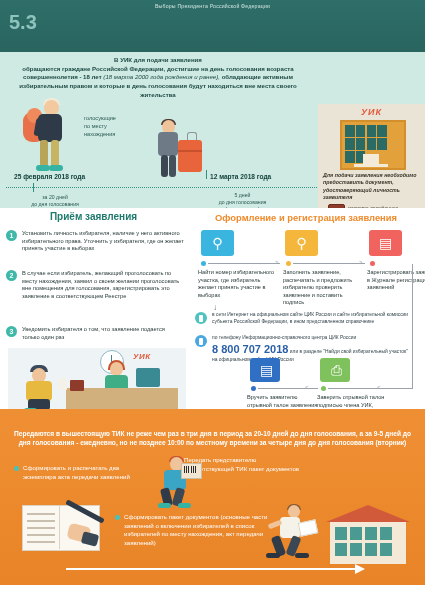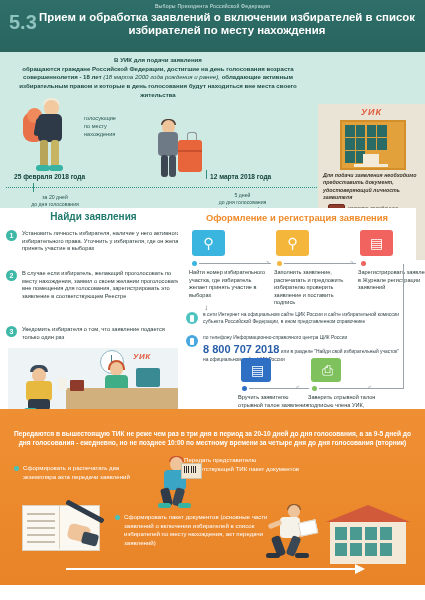--- a/index.html
+++ b/index.html
@@ -174,21 +174,21 @@
   .woman .h{position:absolute;left:10px;top:2px;width:13px;height:14px;border-radius:50%;background:#f0c49a;}
   .woman .hr{position:absolute;left:8px;top:0px;width:17px;height:10px;border-radius:9px 9px 0 0;background:#c9552f;}
   .woman .b{position:absolute;left:5px;top:15px;width:23px;height:20px;border-radius:4px;background:#3fae86;}
   .monitor{position:absolute;left:128px;top:20px;width:24px;height:19px;background:#3a8a93;border-radius:2px;}
   .desk{position:absolute;left:58px;top:40px;width:112px;height:22px;background:#d2b07e;}
   .passport{position:absolute;left:62px;top:32px;width:14px;height:11px;background:#8e3b2c;border-radius:1px;}
   .cup{position:absolute;left:50px;top:30px;width:9px;height:12px;background:#f4f1e8;border-radius:1px;}
 
   
   .midright{
-    position:absolute;left:178px;top:208px;width:238px;height:201px;background:#ffffff;
+    position:absolute;left:187px;top:208px;width:238px;height:201px;background:#ffffff;
   }
   .h-orange{
     position:absolute;left:0;top:4px;width:238px;text-align:center;
     font-size:9.4px;font-weight:bold;color:#ef8b2c;
   }
   .flowicon{position:absolute;width:33px;height:26px;border-radius:3px;}
   .flowicon.c1{left:14px;top:22px;background:#3ab5e0;}
   .flowicon.c2{left:98px;top:22px;background:#f5b63c;}
   .flowicon.c3{left:182px;top:22px;background:#f0635f;}
   .flowicon .g{
@@ -322,21 +322,20 @@
   }
 </style>
 </head>
 <body>
 
 <div class="poster">
 
   <div class="header">
     <div class="header-kicker">Выборы Президента Российской Федерации</div>
     <div class="header-num">5.3</div>
-    <div class="header-title">Прием и обработка заявлений о включении избирателей в список избирателей по месту нахождения</div>
   </div>
 
   <div class="mint">
     <div class="mint-text">
       <span class="mint-lead">В УИК для подачи заявления</span>
       <span>обращаются граждане Российской Федерации, достигшие на день голосования</span>
       <span>возраста совершеннолетия - 18 лет </span><span class="ital">(18 марта  2000 года рождения и ранее),</span>
       <span>обладающие активным избирательным правом и которые в день голосования</span>
       <span>будут находиться вне места своего жительства</span>
     </div>
@@ -404,21 +403,21 @@
         <div class="uik-itxt">паспорт гражданина Российской Федерации</div>
       </div>
       <div class="uik-item i2">
         <div class="uik-ico temp"></div>
         <div class="uik-itxt">временное удостоверение личности (в период замены паспорта)</div>
       </div>
     </div>
   </div>
 
   <div class="midleft">
-    <div class="h-green">Найди заявления</div>
+    <div class="h-green">Приём заявления</div>
 
     <div class="step s1">
       <div class="num">1</div>
       <div class="txt">Установить личность избирателя, наличие у него активного избирательного права. Уточнить у избирателя, где он желает принять участие в выборах</div>
     </div>
     <div class="step s2">
       <div class="num">2</div>
       <div class="txt">В случае если избиратель, желающий проголосовать по месту нахождения, заявил о своем желании проголосовать вне помещения для голосования, зарегистрировать это заявление в соответствующем Реестре</div>
     </div>
     <div class="step s3">

